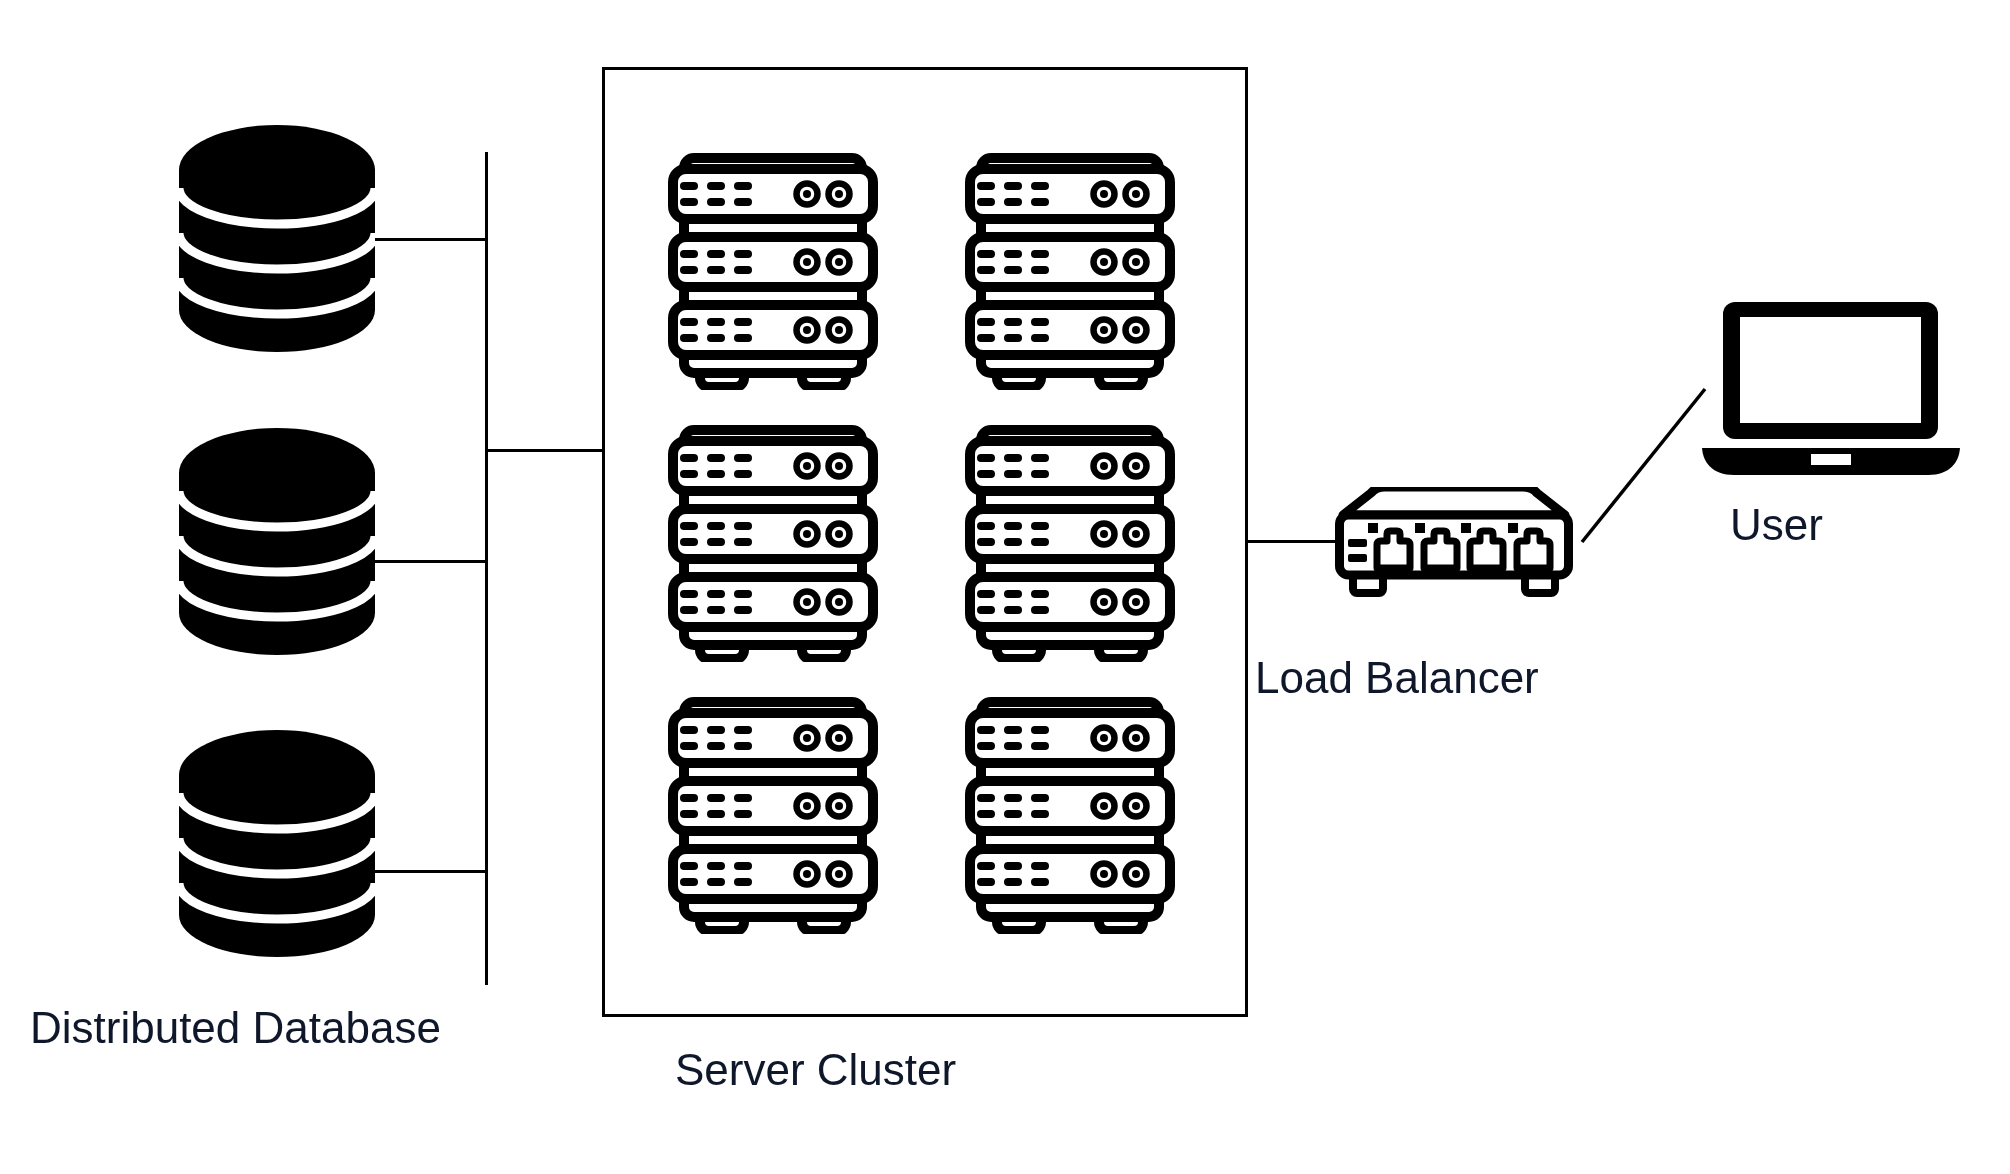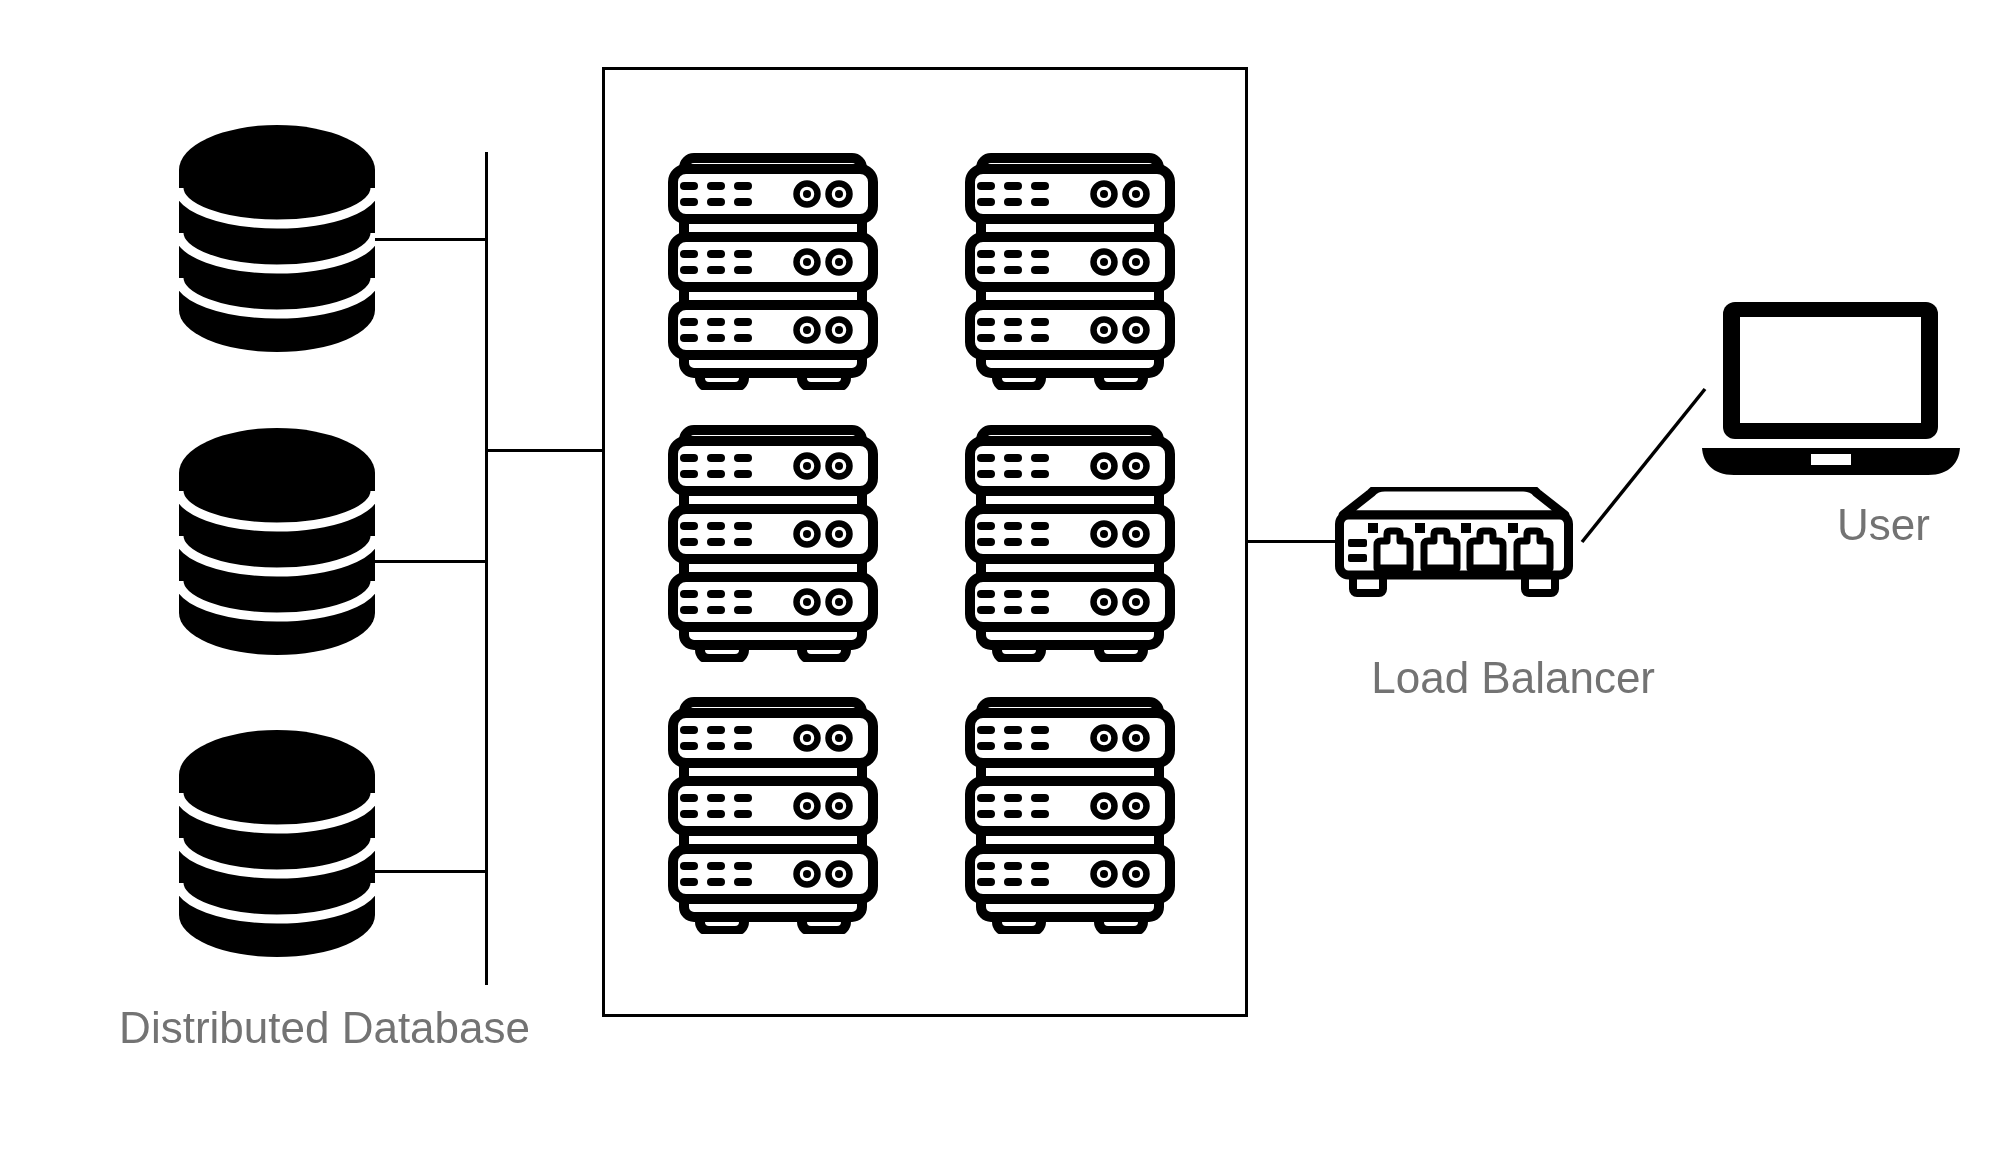--- a/index.html
+++ b/index.html
@@ -6,23 +6,23 @@
   .canvas{
     position:relative;
     width:2010px;height:1174px;
     background:#ffffff;
     font-family:"Liberation Sans", sans-serif;
     overflow:hidden;
   }
   .line{position:absolute;background:#000000;}
   .node-label{
     position:absolute;
-    color:#737373;
+    color:#0f172a;
     font-size:44px;
-    text-align:right;
+    text-align:left;
     white-space:nowrap;
     line-height:1.0;
   }
   .cluster-box{
     position:absolute;
     left:602px;top:67px;
     width:646px;height:950px;
     border:3px solid #000000;
     box-sizing:border-box;
     background:transparent;
@@ -156,20 +156,21 @@
   <svg class="icon" style="left:965px;top:425px;width:210px;height:237px">
       <use href="#sym-server"></use>
     </svg>
   <svg class="icon" style="left:668px;top:697px;width:210px;height:237px">
       <use href="#sym-server"></use>
     </svg>
   <svg class="icon" style="left:965px;top:697px;width:210px;height:237px">
       <use href="#sym-server"></use>
     </svg>
 
+  <div class="node-label" style="left:675px;top:1048px;width:500px">Server Cluster</div>
 
   <div class="line" style="left:1248px;top:540px;width:87px;height:3px"></div>
 
   <svg class="icon" style="left:1335px;top:487px;width:238px;height:112px">
       <use href="#sym-lb"></use>
     </svg>
   <div class="node-label" style="left:1255px;top:656px;width:400px">Load Balancer</div>
 
   <svg class="icon" style="left:1575px;top:380px;width:140px;height:170px" viewBox="0 0 140 170">
     <line x1="7" y1="162" x2="130" y2="9" stroke="#000" stroke-width="3.5"></line>

